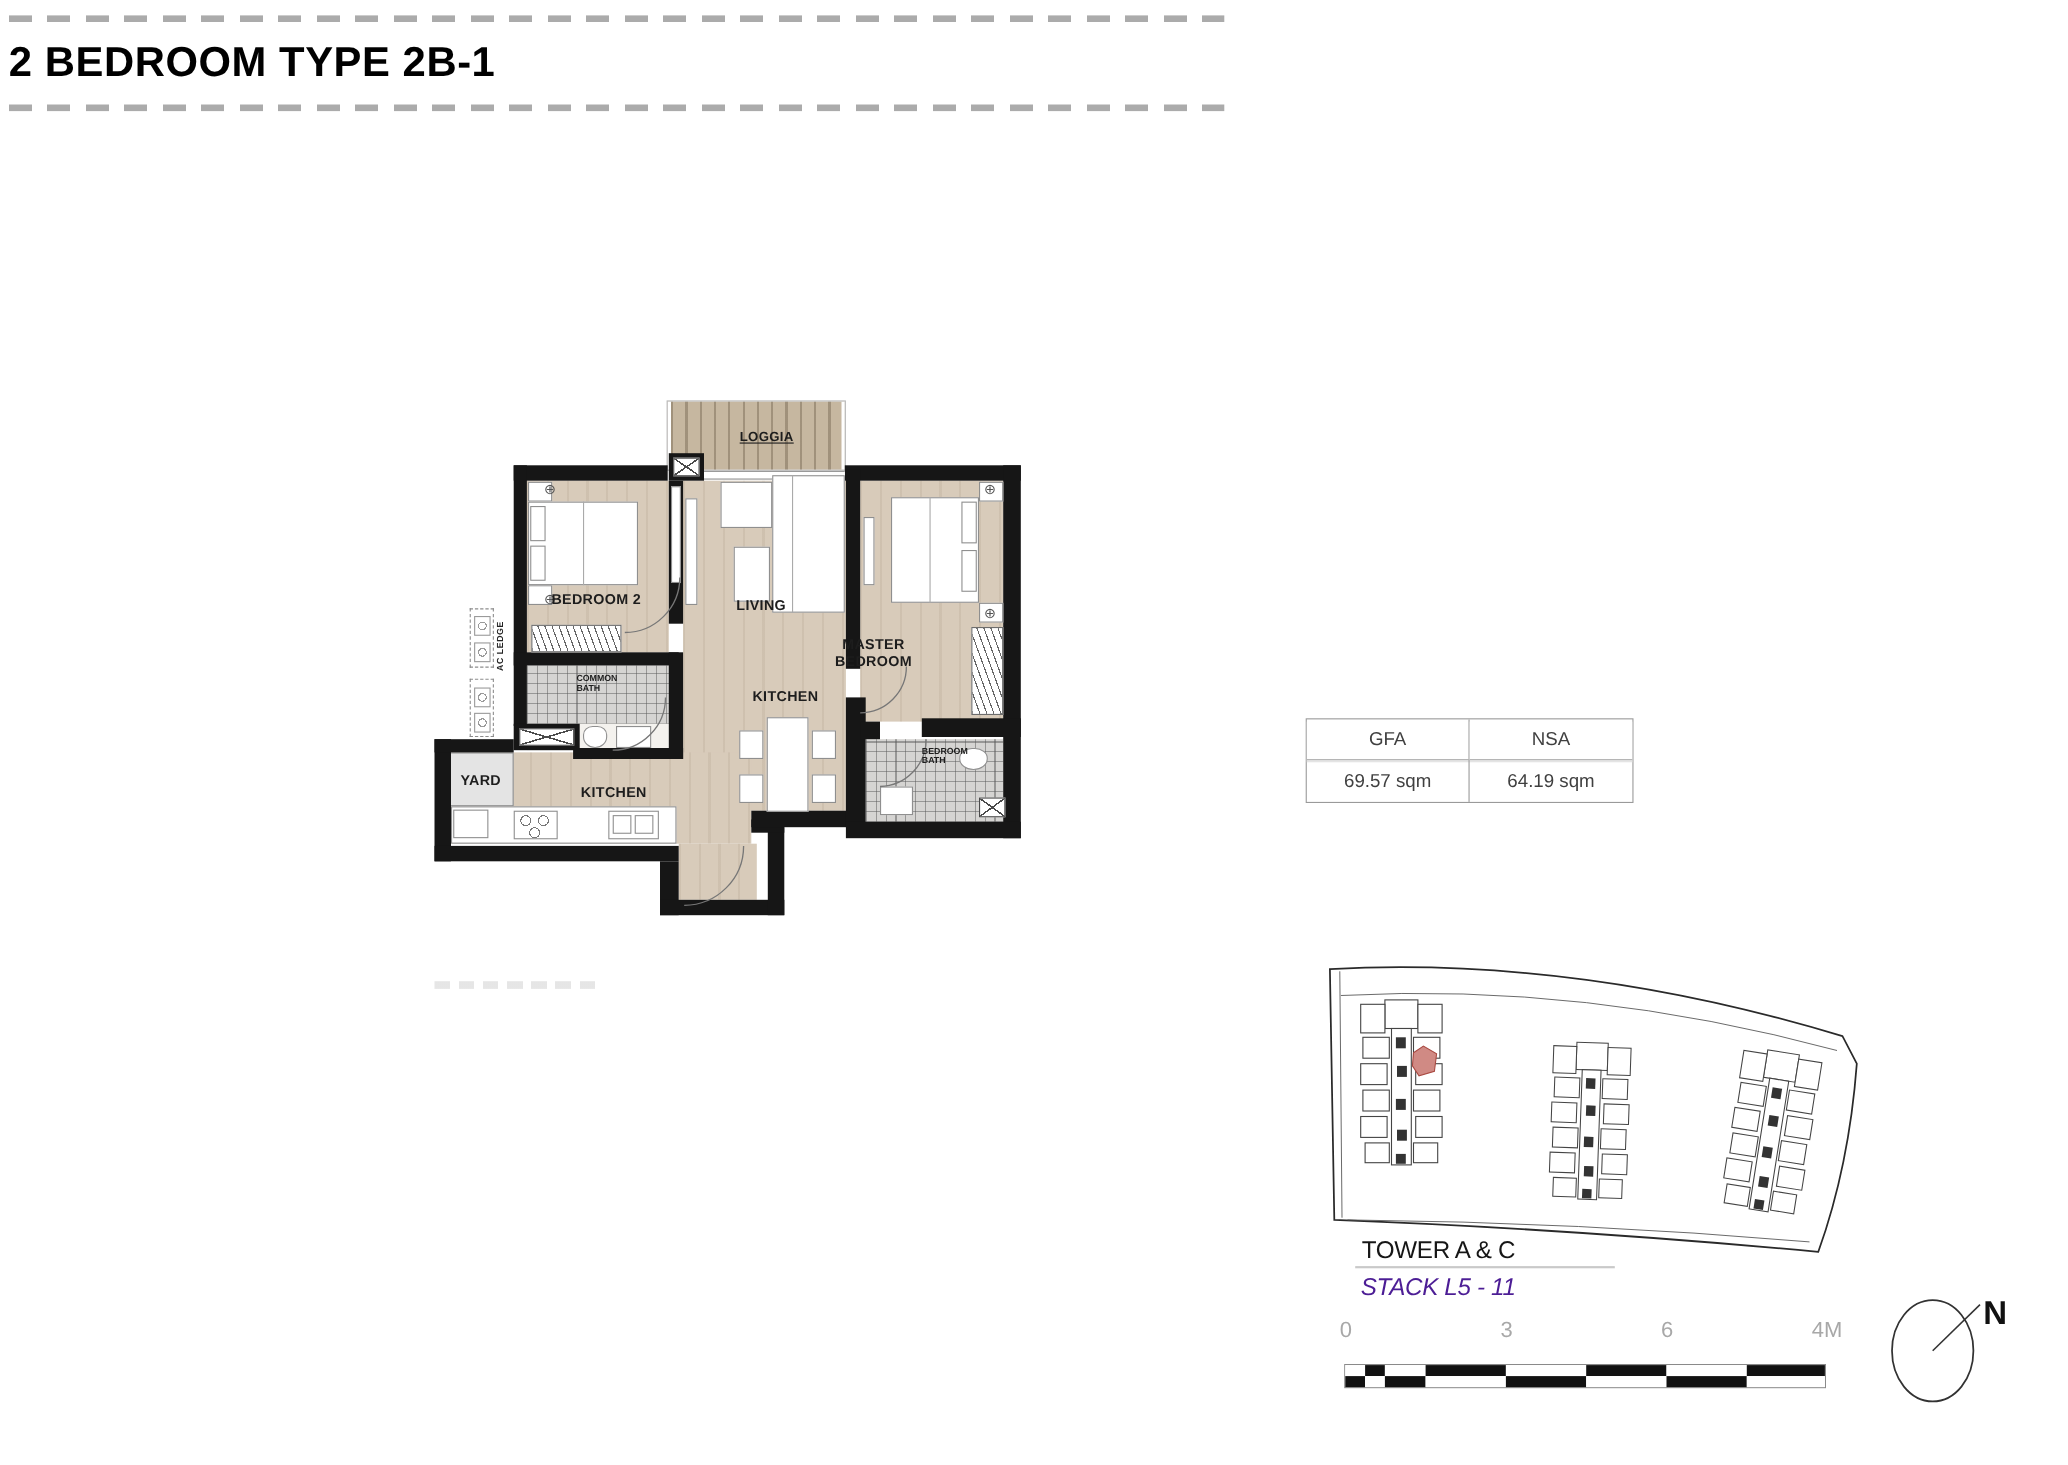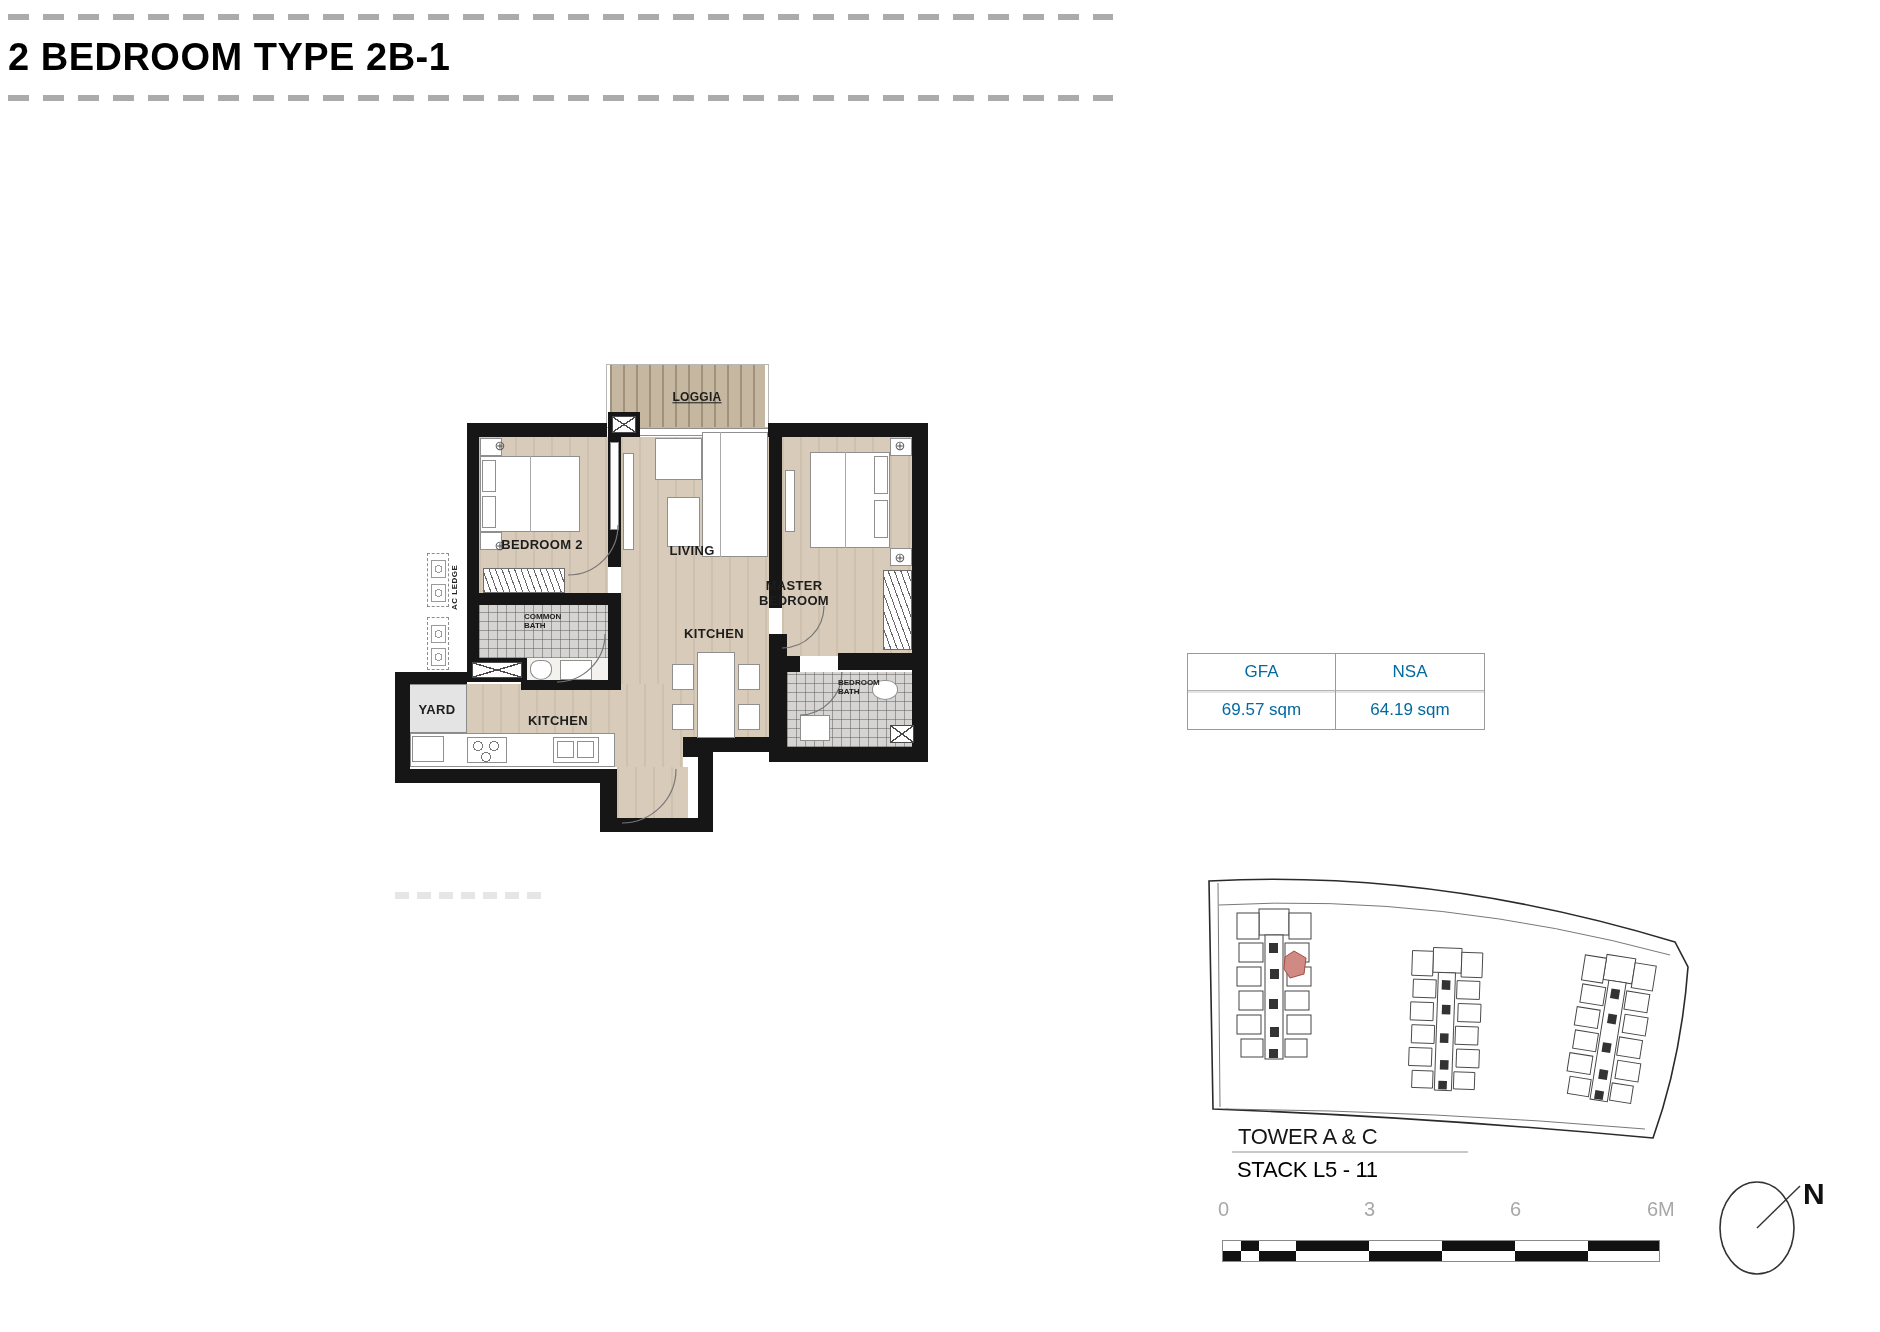--- a/index.html
+++ b/index.html
@@ -42,29 +42,29 @@
   .sym{position:absolute;transform:translate(-50%,-50%);font-size:13px;color:#555;}
   .aclabel{position:absolute;font-size:8px;font-weight:700;color:#222;
     writing-mode:vertical-rl;transform:rotate(180deg);letter-spacing:.5px;}
   .thinline{position:absolute;background:#fff;border-top:1px solid #8f8f8f;
     border-bottom:1px solid #8f8f8f;box-sizing:border-box;}
   
   #areaTable{position:absolute;left:1187px;top:653px;width:298px;height:77px;
      border:1px solid #9a9a9a;box-sizing:border-box;display:grid;
      grid-template-columns:1fr 1fr;grid-template-rows:37px 1fr;}
   #areaTable .cell{display:flex;align-items:center;justify-content:center;
-     font-size:17px;color:#0369a1;border-right:1px solid #9a9a9a;}
+     font-size:17px;color:#404040;border-right:1px solid #9a9a9a;}
   #areaTable .cell:nth-child(2n){border-right:none;}
   #areaTable .hd{border-bottom:1px solid #b5b5b5;box-shadow:0 2px 0 #e4e4e4;}
   #note{position:absolute;left:1186px;top:776px;font-size:19px;font-style:italic;
      font-weight:600;color:#222;white-space:nowrap;}
   #towerLabel{position:absolute;left:1238px;top:1124px;font-size:22px;color:#161616;
      letter-spacing:-.3px;white-space:nowrap;}
-  #stackLabel{position:absolute;left:1237px;top:1157px;font-size:22px;color:#000000;
-     letter-spacing:-.3px;white-space:nowrap;}
+  #stackLabel{position:absolute;left:1237px;top:1157px;font-size:22px;color:#4c1d95;
+     letter-spacing:-.3px;white-space:nowrap;font-style:italic;}
   #towerRule{position:absolute;left:1232px;top:1151px;width:236px;height:2px;background:#c9c9c9;}
   
   #scalebar{position:absolute;left:1222px;top:1198px;width:450px;height:68px;}
   #scalebar .num{position:absolute;top:0;font-size:20px;color:#a8a8a8;}
   #bar{position:absolute;left:0;top:42px;width:438px;height:22px;border:1px solid #8a8a8a;
      box-sizing:border-box;}
   .barrow{display:flex;height:10px;}
   .barrow div{height:10px;}
   .b{background:#111;} .w{background:#fff;}
   .faint{position:absolute;opacity:.25;height:7px;
@@ -252,21 +252,21 @@
   </svg>
 
   <div id="towerLabel">TOWER A &amp; C</div>
   <div id="towerRule"></div>
   <div id="stackLabel">STACK L5 - 11</div>
 
   <div id="scalebar">
     <span class="num" style="left:-4px;">0</span>
     <span class="num" style="left:142px;">3</span>
     <span class="num" style="left:288px;">6</span>
-    <span class="num" style="left:425px;">6M</span>
+    <span class="num" style="left:425px;">4M</span>
     <div id="bar">
       <div class="barrow">
         <div class="w" style="width:18px"></div>
           <div class="b" style="width:18px"></div>
         <div class="w" style="width:37px"></div>
           <div class="b" style="width:73px"></div>
         <div class="w" style="width:73px"></div>
           <div class="b" style="width:73px"></div>
         <div class="w" style="width:73px"></div>
           <div class="b" style="width:71px"></div>

